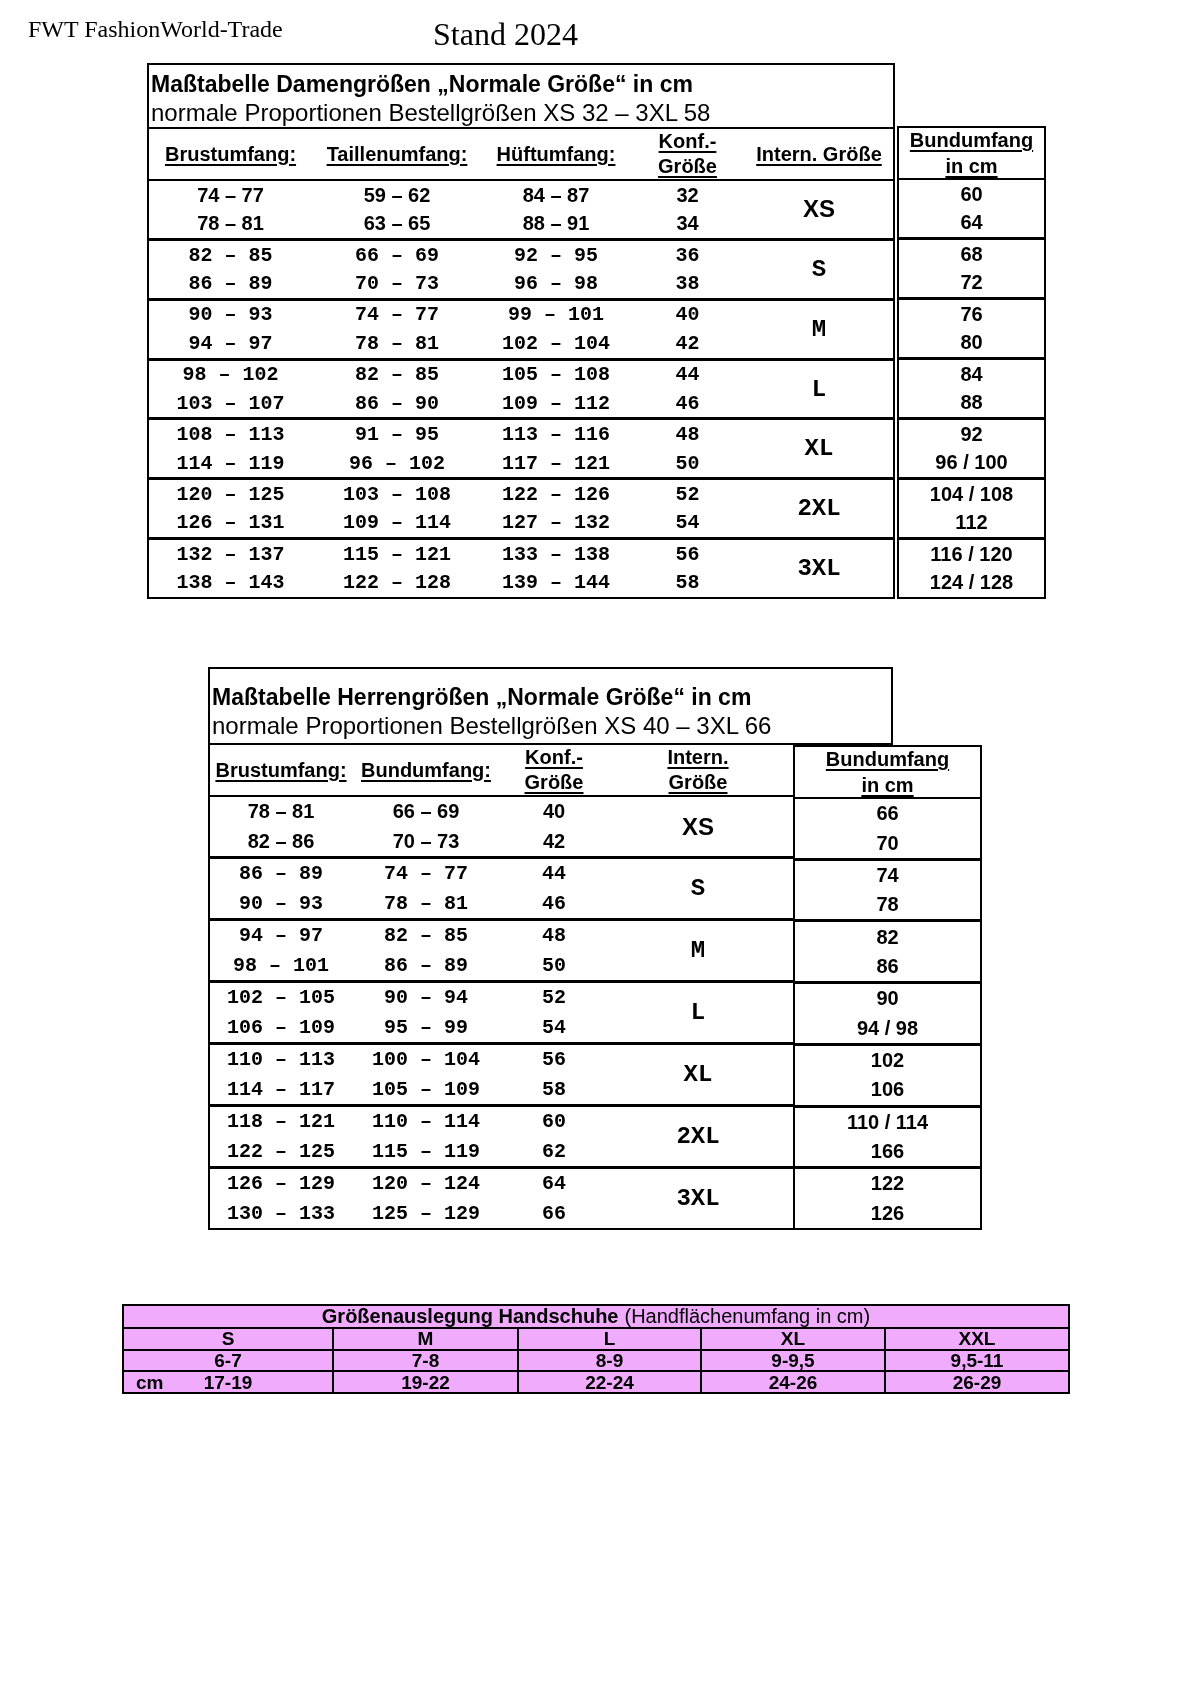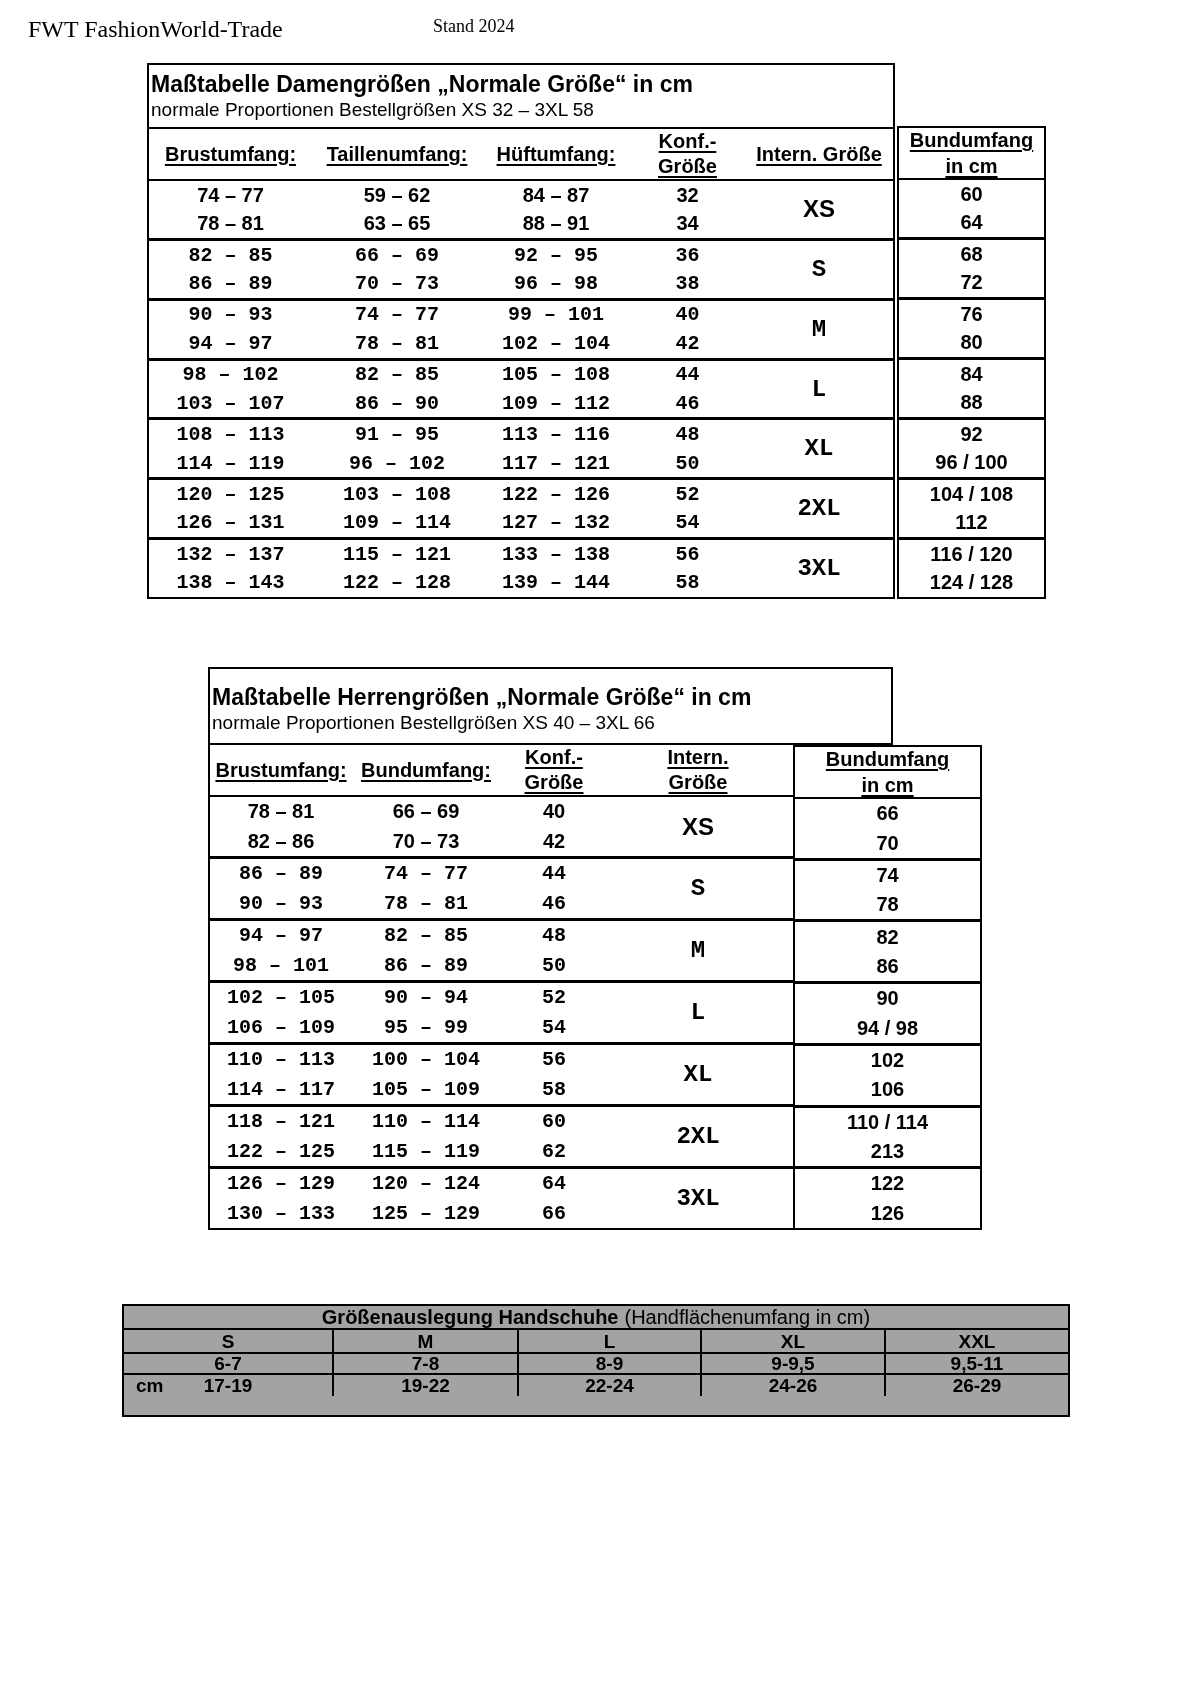--- a/index.html
+++ b/index.html
@@ -2,27 +2,27 @@
 <html><head>
 <meta charset="utf-8">
 <style>
   html,body{margin:0;padding:0;background:#fff;}
   #page{position:relative;width:1190px;height:1683px;background:#ffffff;overflow:hidden;
         font-family:"Liberation Sans",sans-serif;color:#000;border-radius:26px;}
   .abs{position:absolute;}
 
   
   #brand{left:28px;top:16px;font-family:"Liberation Serif",serif;font-size:24px;}
-  #stand{left:433px;top:16px;font-family:"Liberation Serif",serif;font-size:18px;}
+  #stand{left:433px;top:16px;font-family:"Liberation Serif",serif;font-size:32px;}
 
   
   .main-box{border:2px solid #000;box-sizing:border-box;display:flex;flex-direction:column;background:#fff;}
   .t-title{border-bottom:2px solid #000;box-sizing:border-box;padding-left:2px;}
   .t-title .big{font-size:23px;font-weight:bold;line-height:1.25;}
-  .t-title .sub{font-size:19px;line-height:1.2;}
+  .t-title .sub{font-size:24px;line-height:1.2;}
   .t-head{border-bottom:2px solid #000;box-sizing:border-box;display:grid;align-items:center;}
   .h-cell{text-align:center;font-weight:bold;font-size:20px;line-height:1.25;
           text-decoration:underline;text-underline-offset:3px;white-space:pre-line;}
   .t-data{flex:1;display:flex;flex-direction:column;}
   .m-group{flex:1;display:grid;box-sizing:border-box;}
   .m-group + .m-group{border-top:3px solid #000;font-family:Liberation Mono, monospace;}
   .m-col{display:flex;flex-direction:column;}
   .m-col .v{flex:1;display:flex;align-items:center;justify-content:center;
             font-weight:bold;font-size:20px;}
   .m-intern{display:flex;align-items:center;justify-content:center;font-weight:bold;font-size:24px;}
@@ -47,22 +47,22 @@
 
   
   #men-main{left:208px;top:667px;width:685px;height:563px;}
   #men-main .t-title{height:76px;padding-top:14px;}
   #men-main .t-head{height:52px;grid-template-columns:142px 148px 108px 180px;}
   #men-main .m-group{grid-template-columns:142px 148px 108px 180px;}
   #men-bund{left:793px;top:745px;width:189px;height:485px;}
   #men-bund .b-head{height:52px;}
 
   
-  #gloves{left:122px;top:1304px;width:948px;height:113px;border:2px solid #000;box-sizing:border-box;
-          display:flex;flex-direction:column;background:#a3a3a3;}
+  #gloves{left:122px;top:1304px;width:948px;height:90px;border:2px solid #000;box-sizing:border-box;
+          display:flex;flex-direction:column;background:#f0abfc;}
   .g-title{height:24px;border-bottom:2px solid #000;box-sizing:border-box;display:flex;
            align-items:center;justify-content:center;font-size:20px;line-height:20px;}
   .g-title .bold{font-weight:bold;}
   .g-title .norm{font-weight:normal;margin-left:6px;}
   .g-row{display:grid;grid-template-columns:208px 185px 183px 184px 184px;box-sizing:border-box;}
   .g-head{height:24px;border-bottom:2px solid #000;}
   .g-r1{height:21px;border-bottom:2px solid #000;}
   .g-r2{height:21px;}
   .g-cell{display:flex;align-items:center;justify-content:center;font-weight:bold;font-size:19px;
           line-height:19px;box-sizing:border-box;position:relative;}
@@ -401,21 +401,21 @@
         <div class="b-group">
           <div class="v">90</div>
           <div class="v">94  /  98</div>
         </div>
         <div class="b-group">
           <div class="v">102</div>
           <div class="v">106</div>
         </div>
         <div class="b-group">
           <div class="v">110 / 114</div>
-          <div class="v">213</div>
+          <div class="v">166</div>
         </div>
         <div class="b-group">
           <div class="v">122</div>
           <div class="v">126</div>
         </div>
       </div>
   </div>
 
   <div id="gloves" class="abs">
     <div class="g-title">

